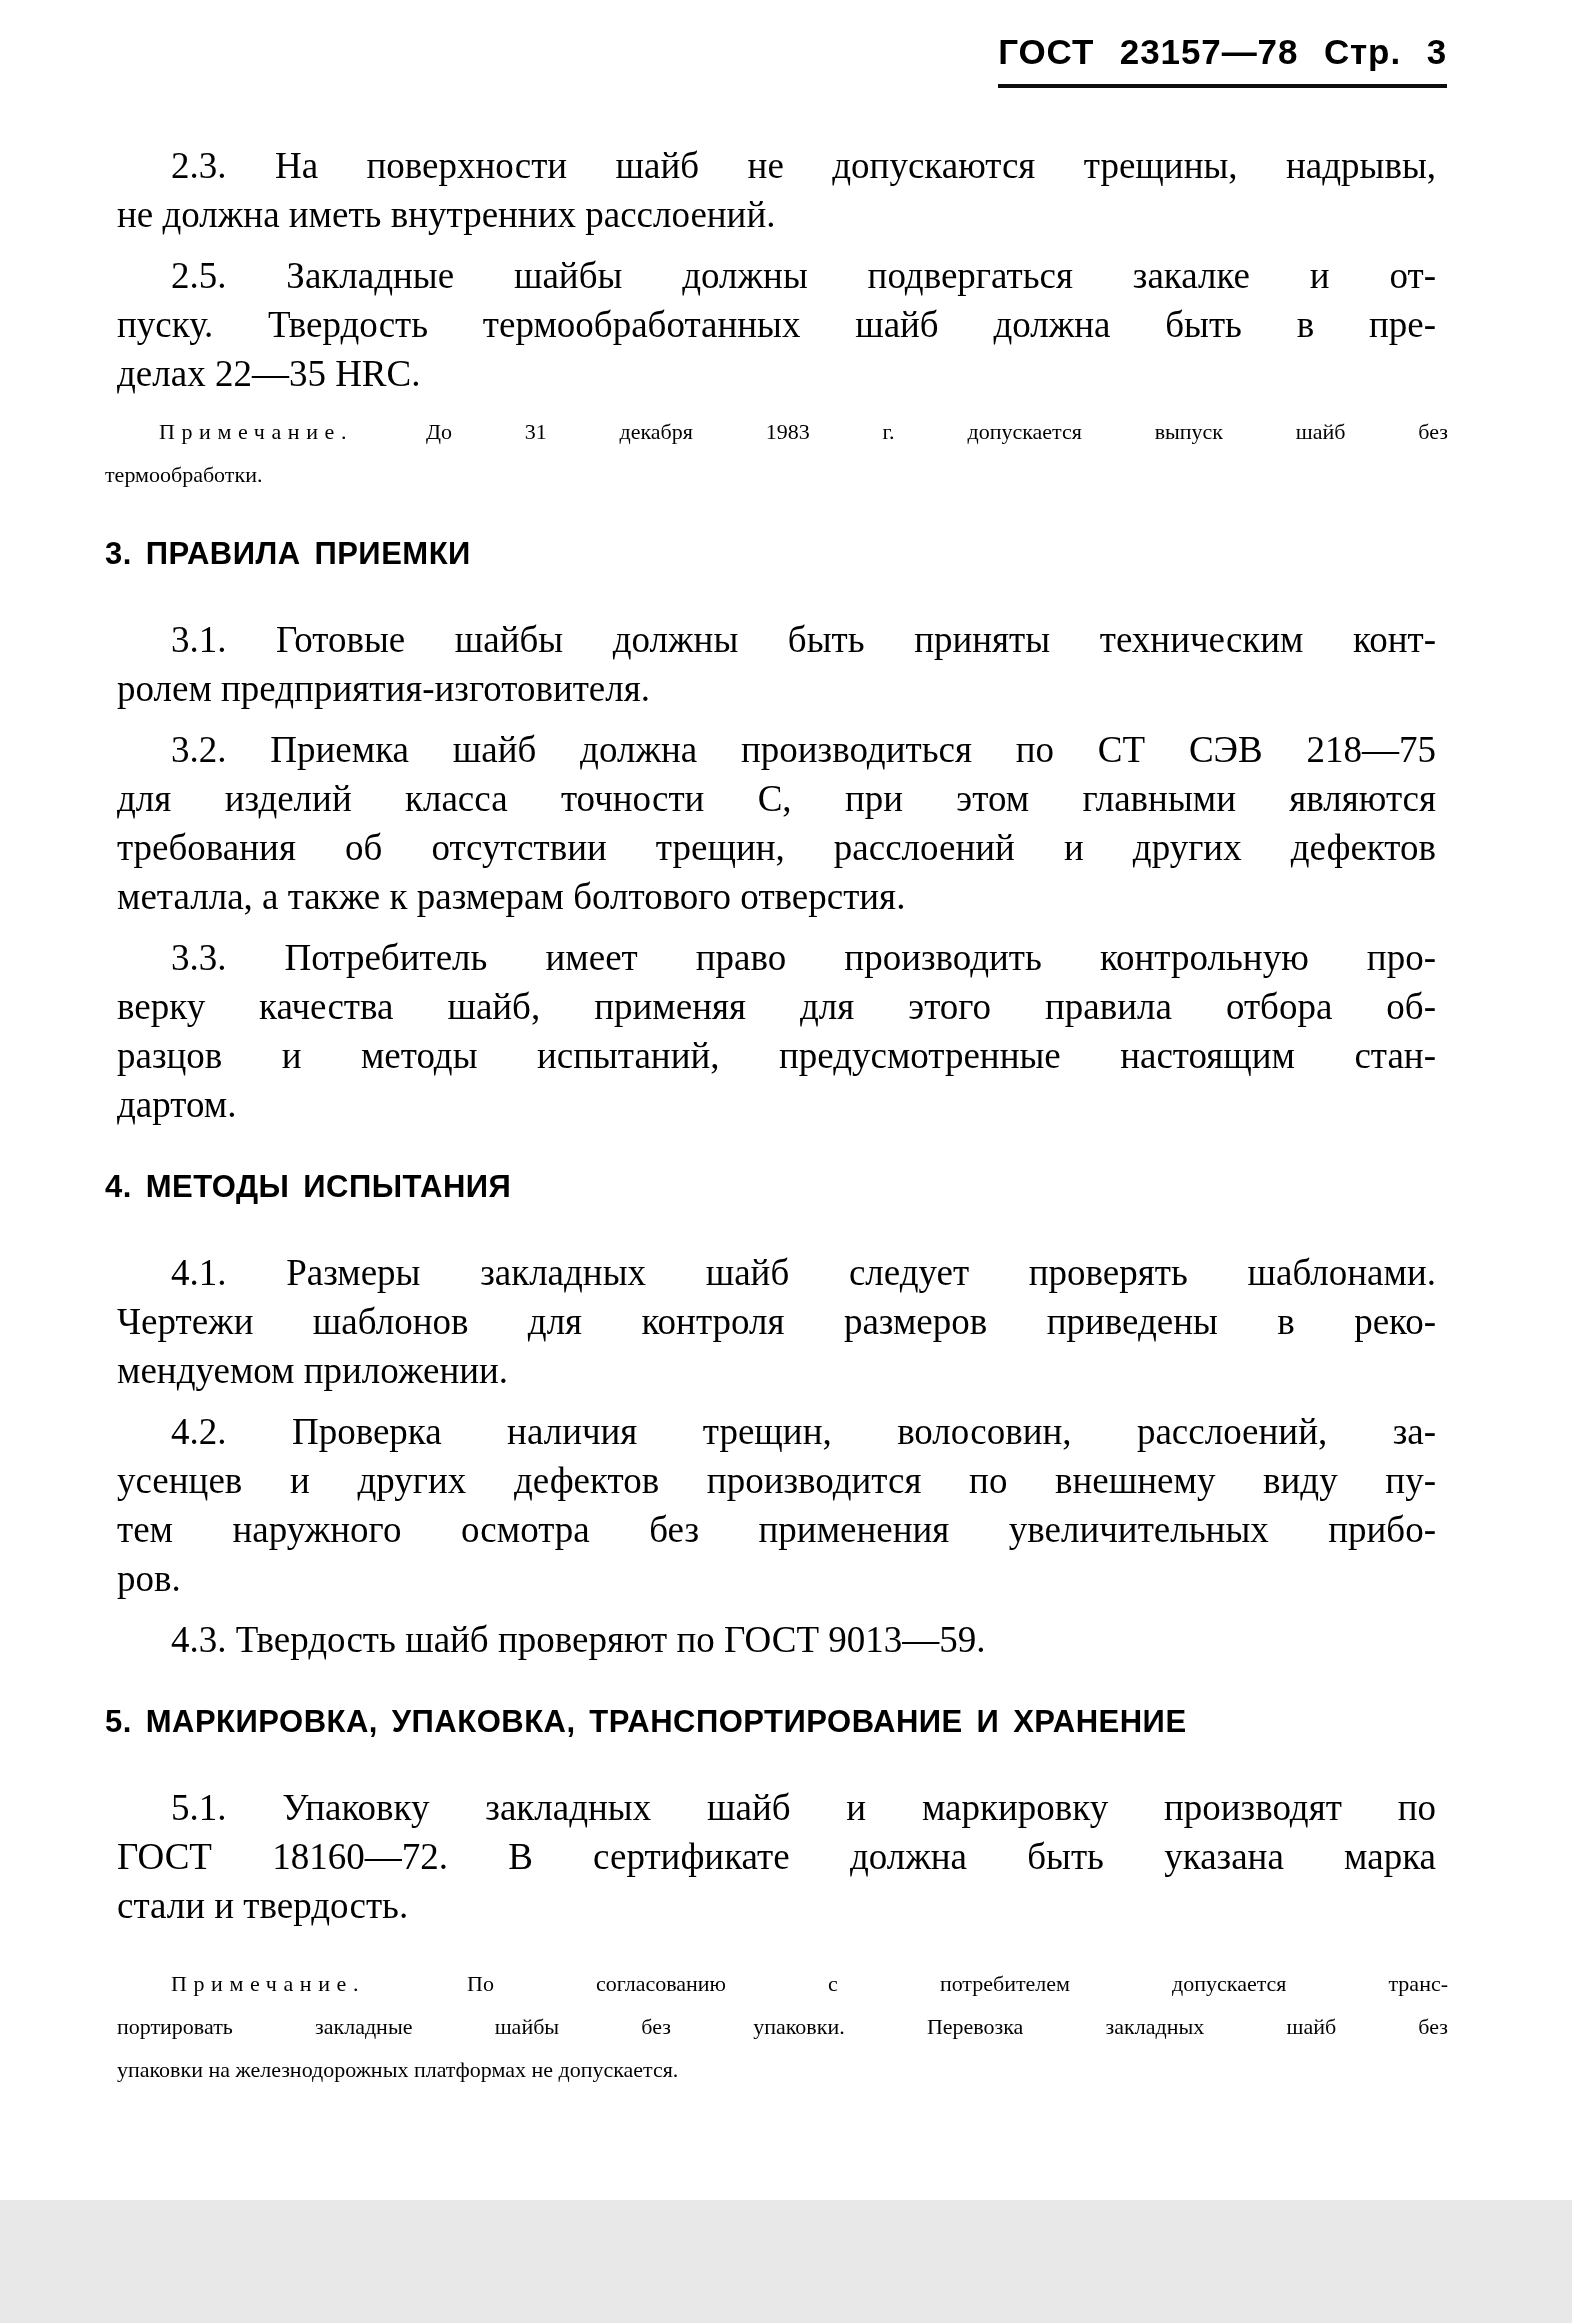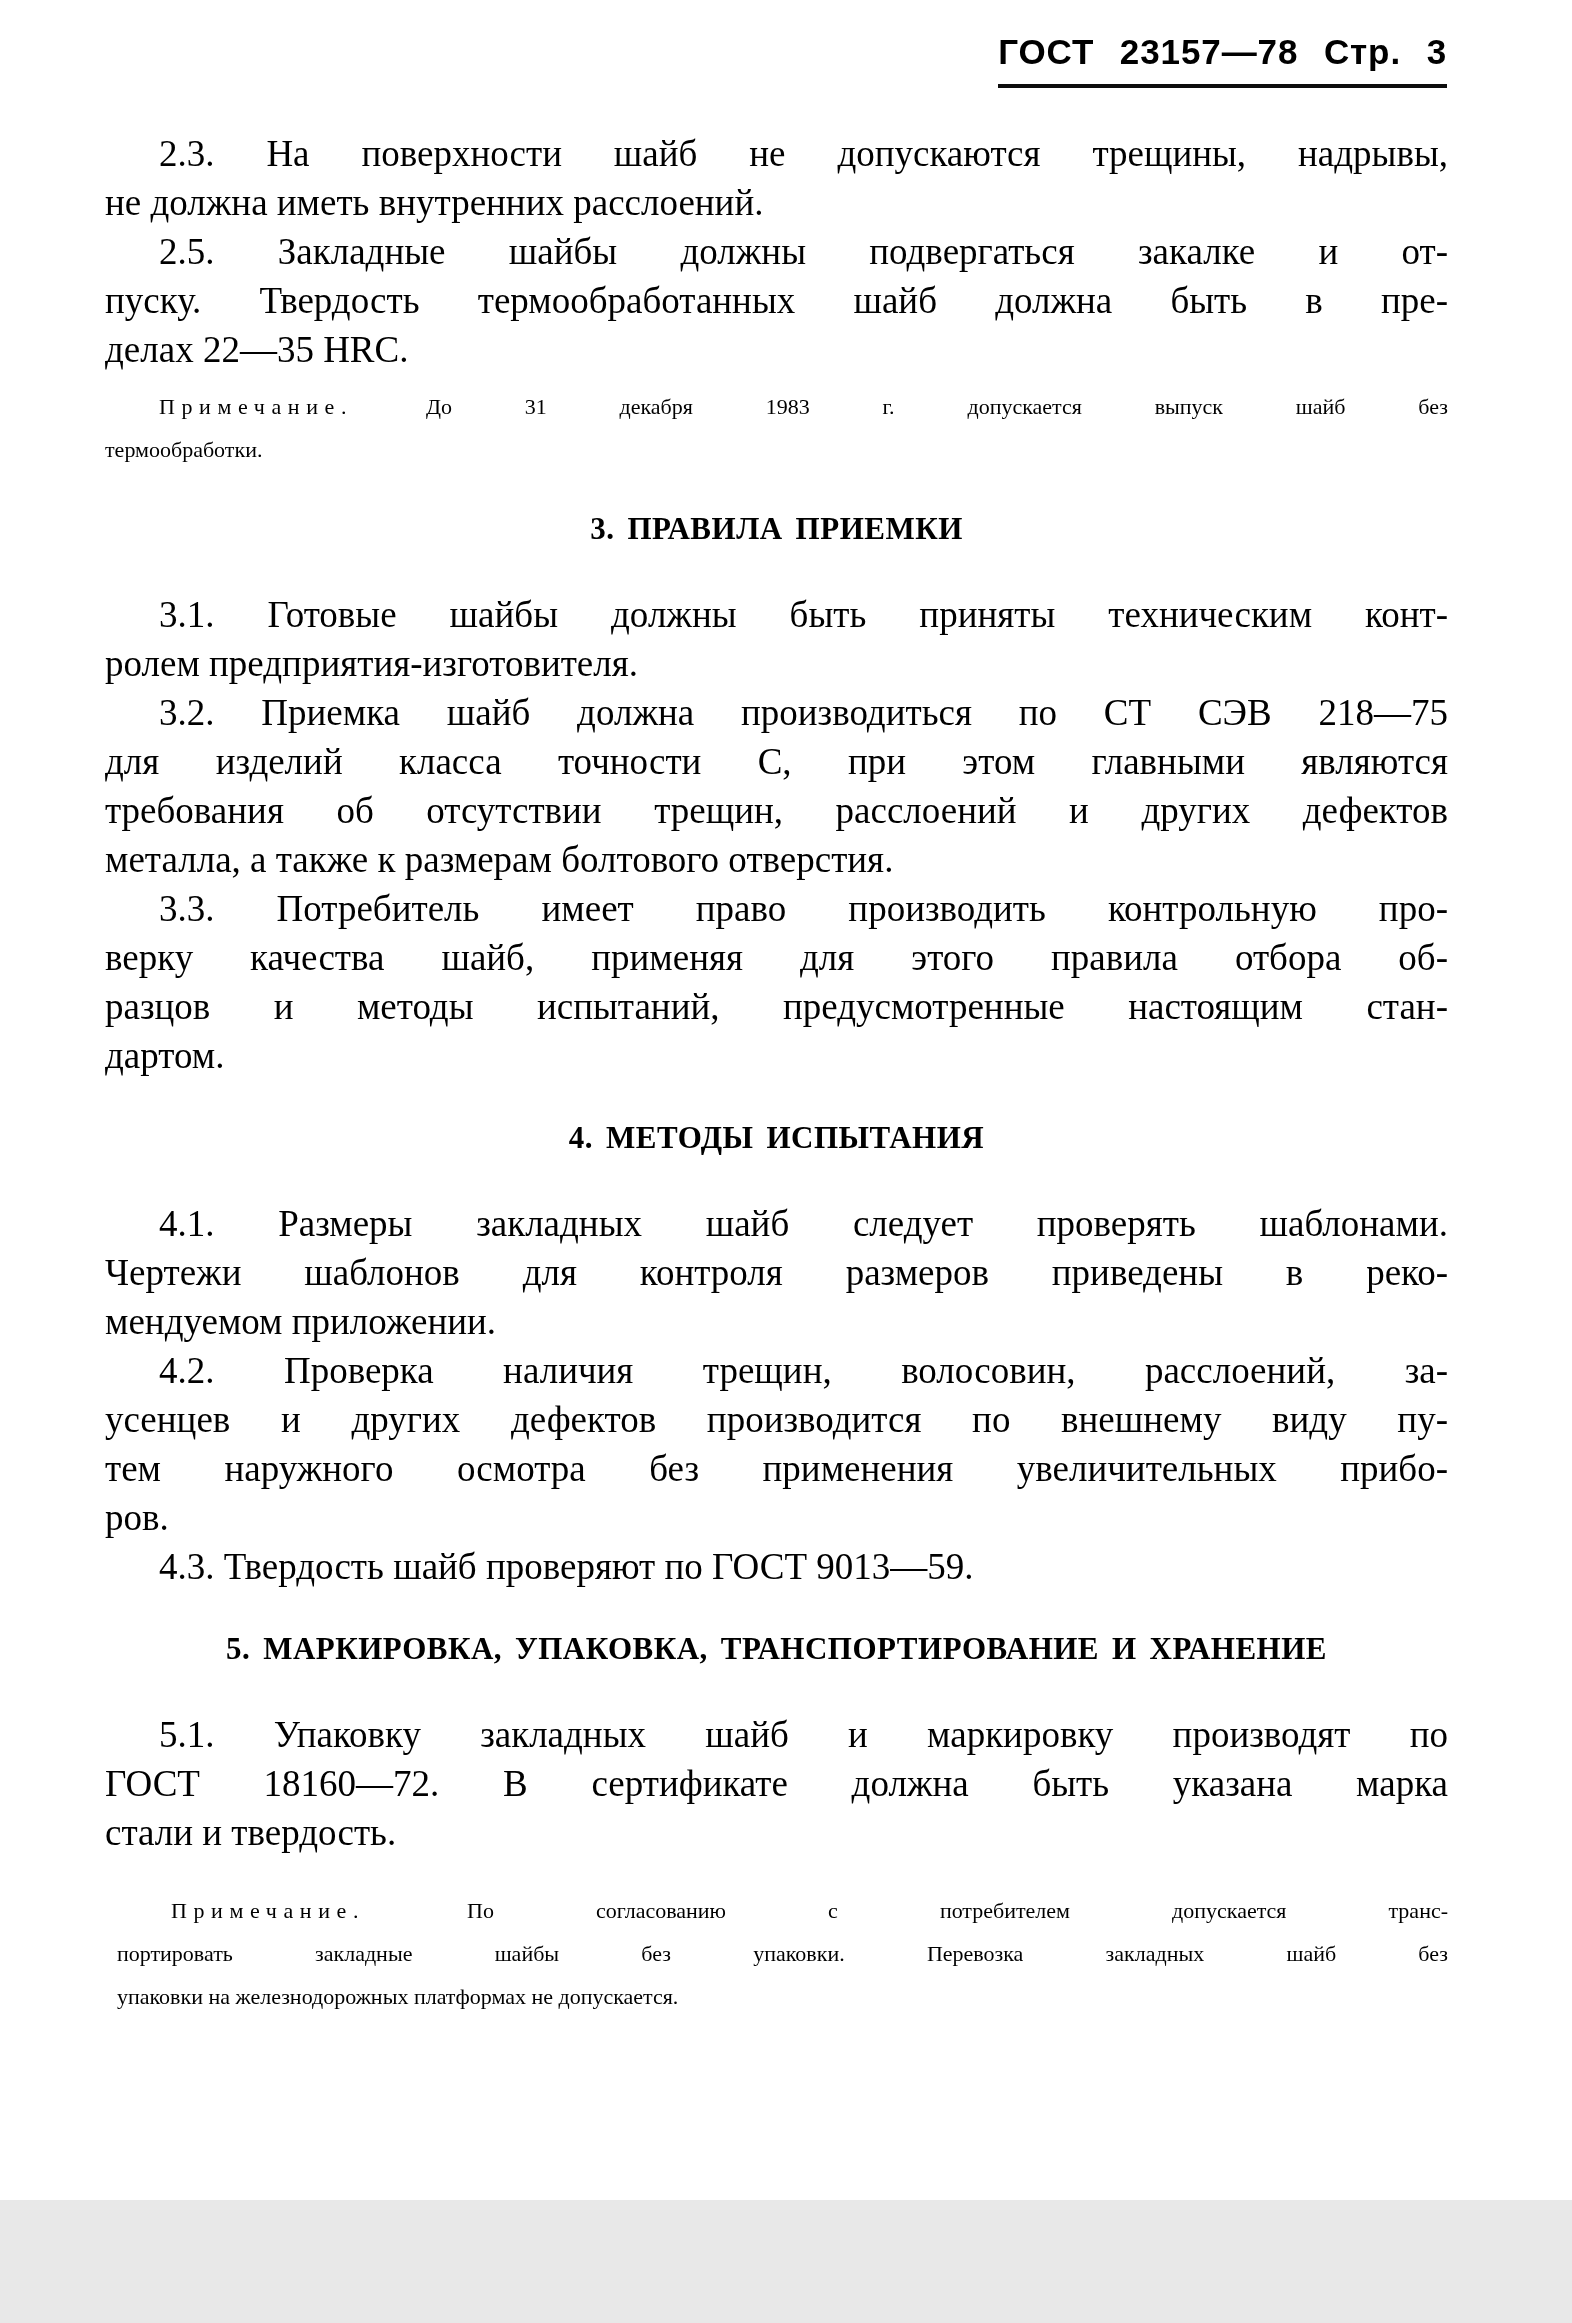--- a/index.html
+++ b/index.html
@@ -31,21 +31,21 @@
     word-spacing: 15px;
     padding-bottom: 12px;
     border-bottom: 4.7px solid #0d0d0d;
   }
   .content {
     position: absolute;
     top: 129px;
     left: 105px;
     width: 1343px;
   }
-  .paragraph { margin: 0; }
+  .paragraph { margin: 12px; }
   .line {
     font-size: 37px;
     line-height: 49px;
     text-align: justify;
     text-align-last: justify;
     white-space: normal;
   }
   .line.first { text-indent: 54px; }
   .line.last { text-align-last: left; }
   .note {
@@ -53,25 +53,24 @@
   }
   .note .line {
     font-size: 22px;
     line-height: 43px;
   }
   .note-label {
     letter-spacing: 0.3em;
   }
   .note:last-child { margin-top: 32px; margin-left: 12px; }
   .heading {
-    font-family: Liberation Serif, serif;
+    font-family: Liberation Sans, sans-serif;
     font-weight: bold;
     font-size: 31px;
     line-height: 37px;
-    text-align: center;
     letter-spacing: 0.5px;
     word-spacing: 4.7px;
     margin-top: 39px;
     margin-bottom: 43px;
   }
 </style>
 </head>
 <body>
 
 <div class="page">

